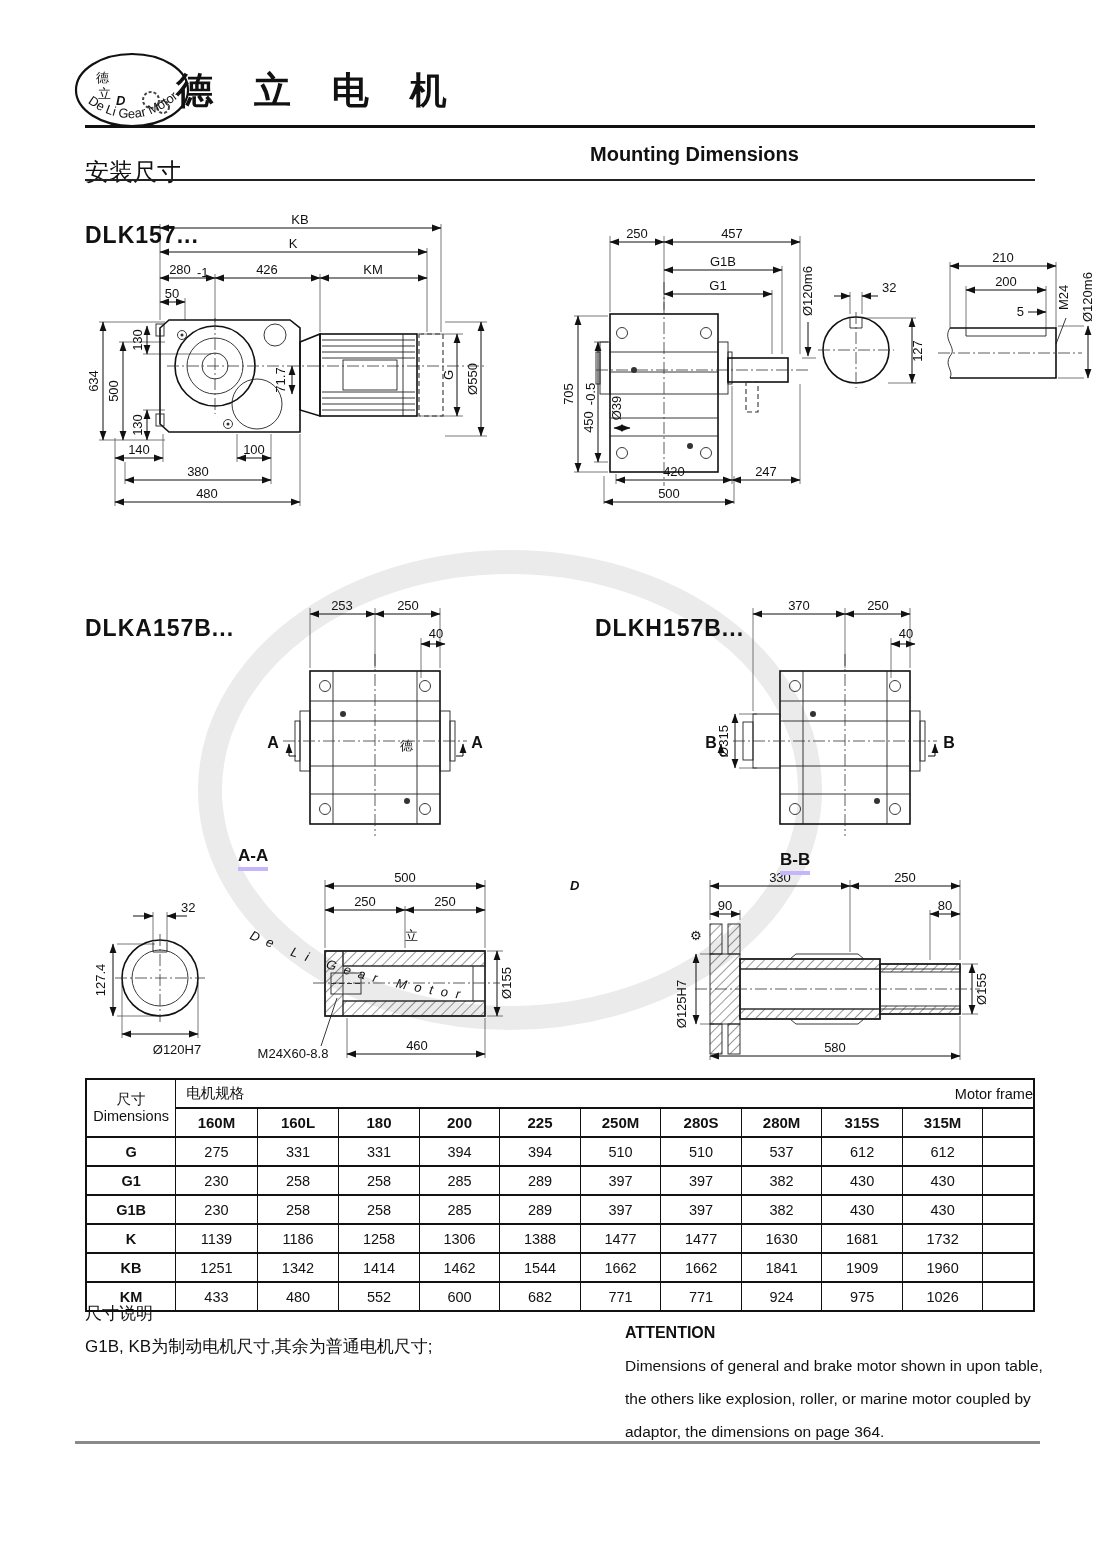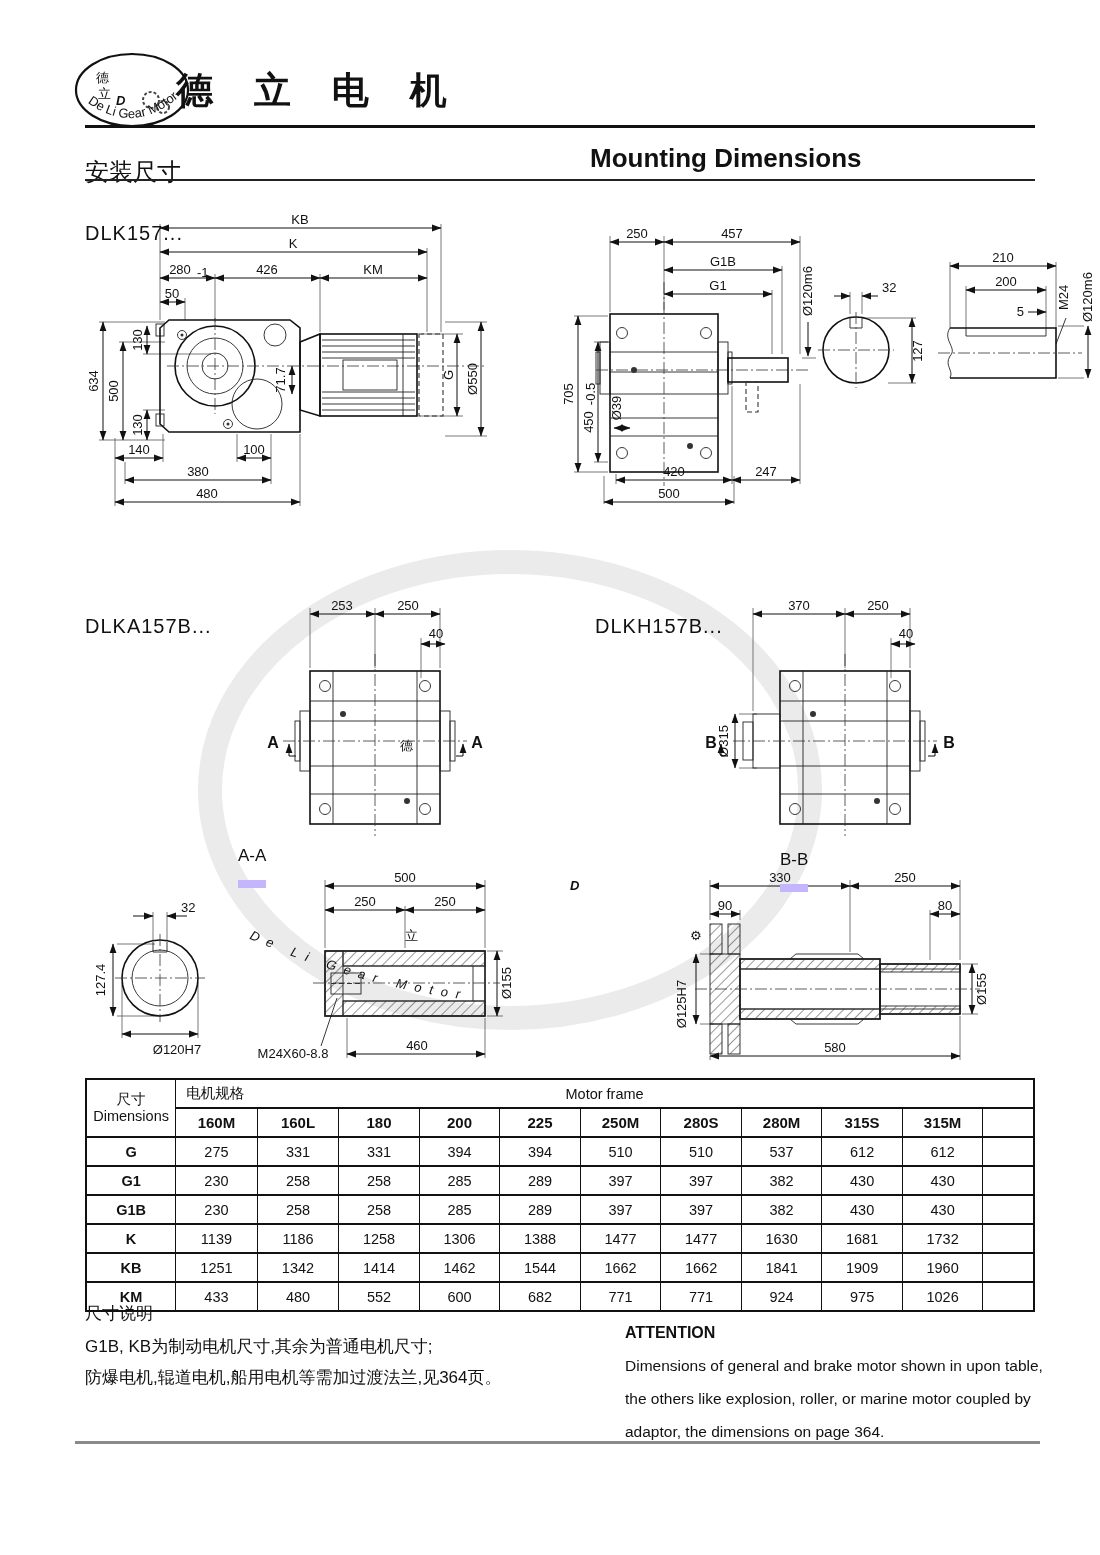--- a/index.html
+++ b/index.html
@@ -9,22 +9,22 @@
   svg text{font-family:"Liberation Sans","DejaVu Sans",sans-serif;font-size:13px;fill:#111;}
   svg .big{font-size:16px;font-weight:bold;}
   .dim{stroke:#111;stroke-width:1;fill:none;}
   .ext{stroke:#555;stroke-width:0.8;fill:none;}
   .out{stroke:#111;stroke-width:1.6;fill:none;}
   .thin{stroke:#222;stroke-width:0.9;fill:none;}
   .cl{stroke:#333;stroke-width:0.8;stroke-dasharray:12 3 2 3;fill:none;}
   .dsh{stroke:#333;stroke-width:1.1;stroke-dasharray:5 3;fill:none;}
   .hat{fill:url(#hat);stroke:#222;stroke-width:0.9;}
   .dot{fill:#333;}
-  .drawlabel{font-weight:normal;font-size:20px;letter-spacing:1px;}
-  .sec-title{font-size:17px;font-weight:normal;border-bottom:8px solid #c4b5fd;padding-bottom:14px;}
+  .drawlabel{font-weight:bold;font-size:23px;letter-spacing:1px;}
+  .sec-title{font-size:17px;font-weight:bold;border-bottom:4px solid #c4b5fd;padding-bottom:1px;}
   
   table.dims{border-collapse:collapse;table-layout:fixed;background:#fff;}
   table.dims td,table.dims th{border:1px solid #111;text-align:center;vertical-align:middle;
       font-size:14.5px;padding:0;height:27px;}
   table.dims .hdr{font-weight:bold;font-size:15px;}
   table.dims .rowlbl{font-weight:bold;}
   table.dims tr.thick td{border-top-width:2px;}
   .dimcol{font-size:14px;line-height:17px;}
   .notes-zh div{font-size:17px;line-height:31px;}
   .notes-zh .nt{margin-bottom:2px;}
@@ -71,21 +71,21 @@
       <textPath href="#logoarc" startOffset="4%">De Li Gear Motor</textPath>
     </text>
   </svg>
 
   <div class="abs" style="left:176px;top:66px;font-size:37px;font-weight:bold;letter-spacing:14px;z-index:2;
        font-family:'DejaVu Serif','Liberation Serif',serif;">德 立 电 机</div>
 
   <div class="abs" style="left:85px;top:125px;width:950px;height:2.5px;background:#111;z-index:2;"></div>
 
   <div class="abs" style="left:85px;top:156px;font-size:24px;z-index:2;">安装尺寸</div>
-  <div class="abs" style="left:590px;top:143px;font-size:26px;font-weight:bold;z-index:2;">Mounting Dimensions</div>
+  <div class="abs" style="left:590px;top:143px;font-size:20px;font-weight:bold;z-index:2;">Mounting Dimensions</div>
   <div class="abs" style="left:85px;top:179px;width:950px;height:1.5px;background:#222;z-index:2;"></div>
 
   <div class="abs drawlabel" style="left:85px;top:222px;z-index:3;">DLK157...</div>
 
   <svg class="abs" style="left:85px;top:214px;z-index:2;" width="425" height="300" viewBox="0 0 425 300">
     <g class="ext">
       <line x1="75" y1="106" x2="75" y2="10"></line>
       <line x1="356" y1="118" x2="356" y2="10"></line>
       <line x1="342" y1="118" x2="342" y2="34"></line>
       <line x1="130" y1="108" x2="130" y2="60"></line>
@@ -520,21 +520,21 @@
         <col style="width:79px">
         <col style="width:79px">
         <col style="width:50px">
     </colgroup>
     <tbody>
         <tr>
       <td rowspan="2" class="dimcol">
         <div>尺寸</div>
         <div>Dimensions</div>
       </td>
-      <td colspan="11" style="position:relative;text-align:center;">
+      <td colspan="11" style="position:relative;text-align:right;">
         <span style="position:absolute;left:10px;top:4px;font-size:14.5px;">电机规格</span>
         <span>Motor frame</span>
       </td>
     </tr>
     <tr class="thick">
       <td class="hdr">160M</td>
       <td class="hdr">160L</td>
       <td class="hdr">180</td>
       <td class="hdr">200</td>
       <td class="hdr">225</td>
@@ -628,21 +628,20 @@
       <td>975</td>
       <td>1026</td>
       <td></td>
     </tr>
   </tbody>
     </table>
 
   <div class="abs notes-zh" style="left:85px;top:1298px;z-index:3;">
     <div class="nt">尺寸说明</div>
     <div>G1B, KB为制动电机尺寸,其余为普通电机尺寸;</div>
-    <div>防爆电机,辊道电机,船用电机等需加过渡法兰,见364页。</div>
   </div>
   <div class="abs notes-en" style="left:625px;top:1298px;z-index:3;margin-top:18px;">
     <div class="nt">ATTENTION</div>
     <div>Dimensions of general and brake motor shown in upon table,</div>
     <div>the others like explosion, roller, or marine motor coupled by</div>
     <div>adaptor, the dimensions on page 364.</div>
   </div>
 
   <div class="abs" style="left:75px;top:1441px;width:965px;height:3px;background:#8a8a8a;z-index:3;"></div>
 

